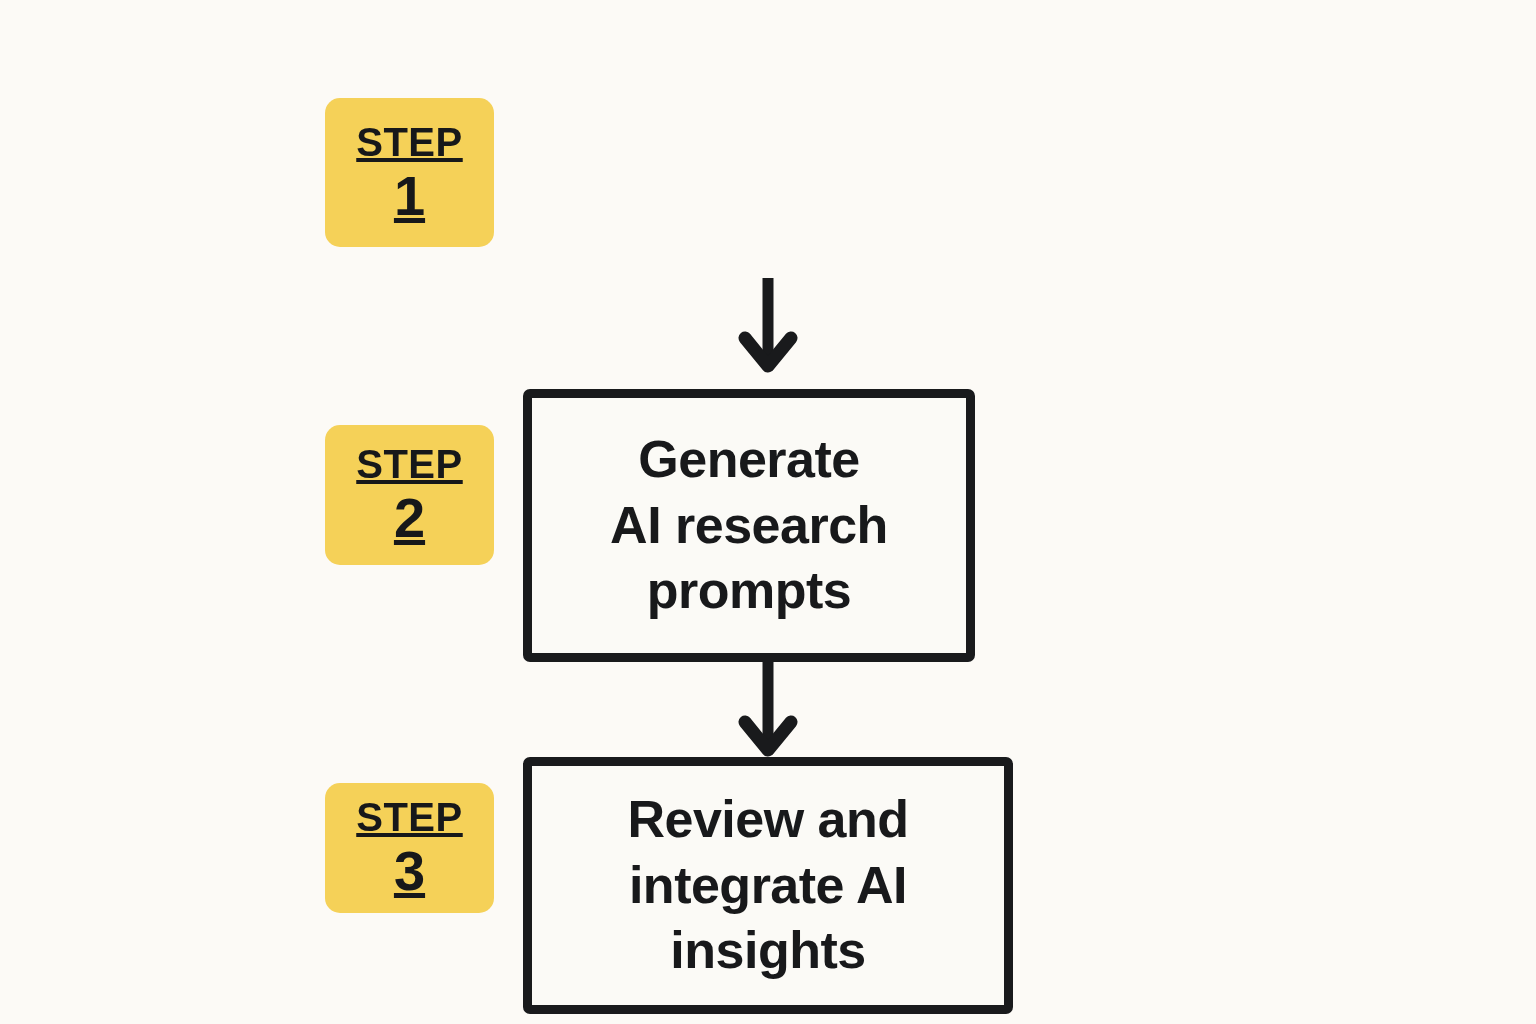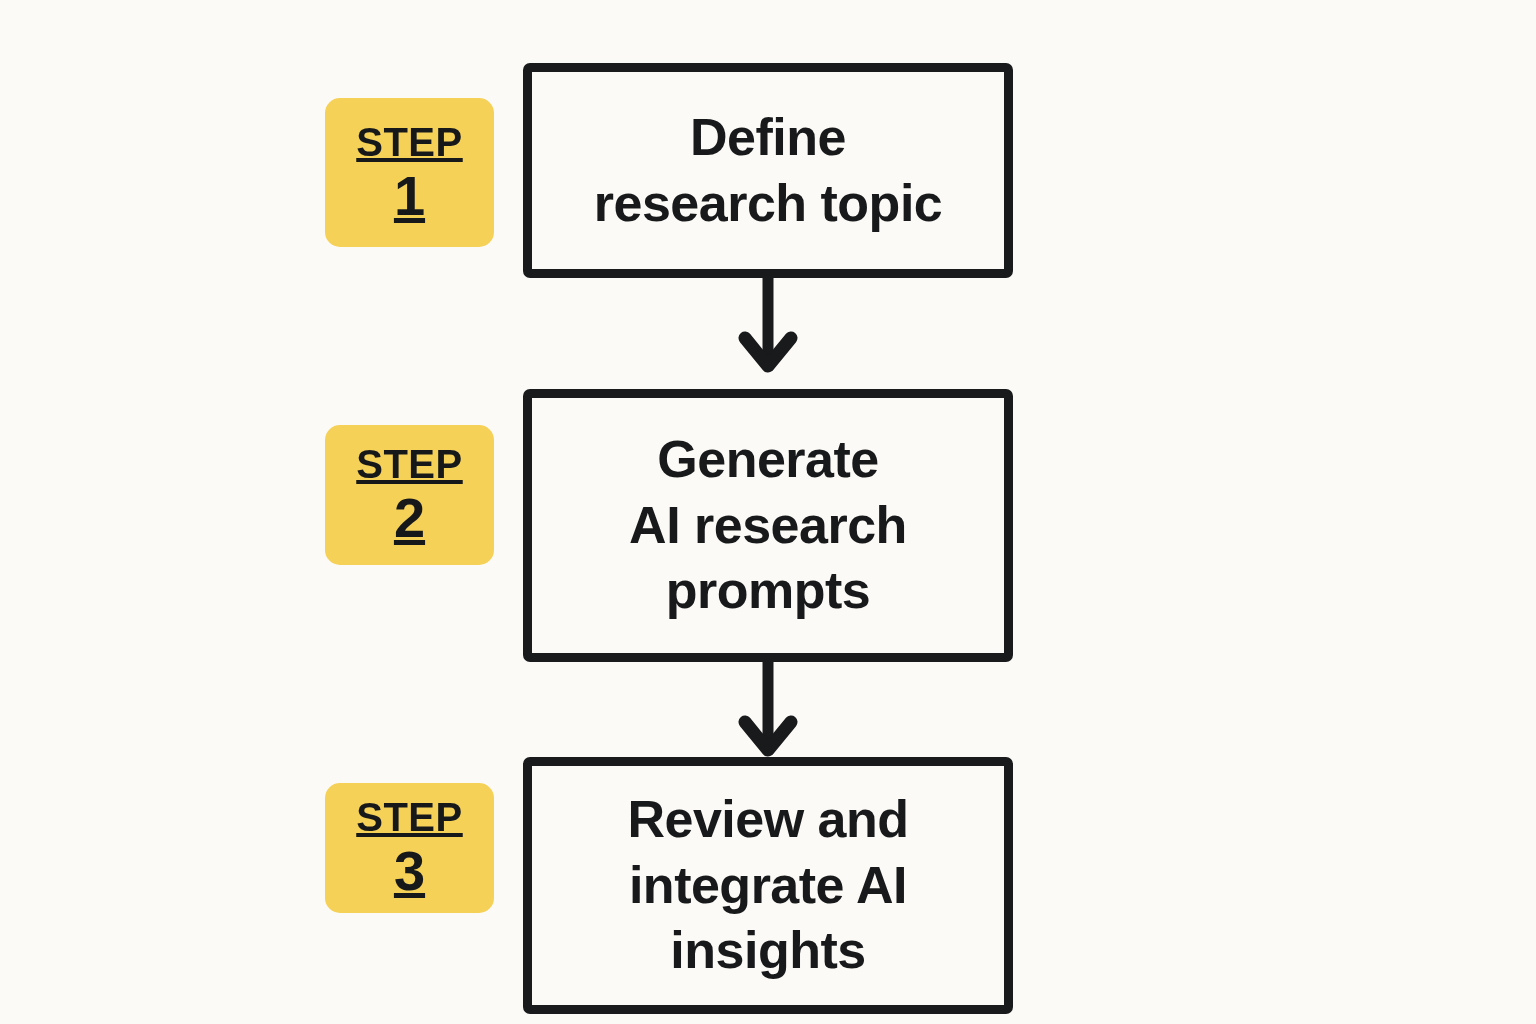--- a/index.html
+++ b/index.html
@@ -82,38 +82,34 @@
 </head>
 <body>
 
 <div id="canvas">
 
   <div class="step-badge" style="left:325px; top:98px; width:169px; height:149px;">
     <span class="badge-word">STEP</span>
     <span class="badge-number">1</span>
   </div>
 
-  <div class="process-box" style="left:523px; top:63px; width:490px; height:215px;">
-    <span class="box-label">Define
-research topic</span>
-  </div>
 
   <div class="connector" style="left:733px; top:276px; width:70px; height:100px;">
     <svg width="70" height="100" viewBox="0 0 70 100">
       <path d="M35 2 L35 86" stroke="#191a1c" stroke-width="11" stroke-linecap="butt" fill="none"></path>
       <path d="M12 62 L35 90 L58 62" stroke="#191a1c" stroke-width="13" stroke-linecap="round" stroke-linejoin="round" fill="none"></path>
     </svg>
   </div>
 
   <div class="step-badge" style="left:325px; top:425px; width:169px; height:140px;">
     <span class="badge-word">STEP</span>
     <span class="badge-number">2</span>
   </div>
 
-  <div class="process-box" style="left:523px; top:389px; width:490px; height:273px;">
+  <div class="process-box" style="left:523px; top:389px; width:452px; height:273px;">
     <span class="box-label">Generate
 AI research
 prompts</span>
   </div>
 
   <div class="connector" style="left:733px; top:660px; width:70px; height:100px;">
     <svg width="70" height="100" viewBox="0 0 70 100">
       <path d="M35 2 L35 86" stroke="#191a1c" stroke-width="11" stroke-linecap="butt" fill="none"></path>
       <path d="M12 62 L35 90 L58 62" stroke="#191a1c" stroke-width="13" stroke-linecap="round" stroke-linejoin="round" fill="none"></path>
     </svg>

